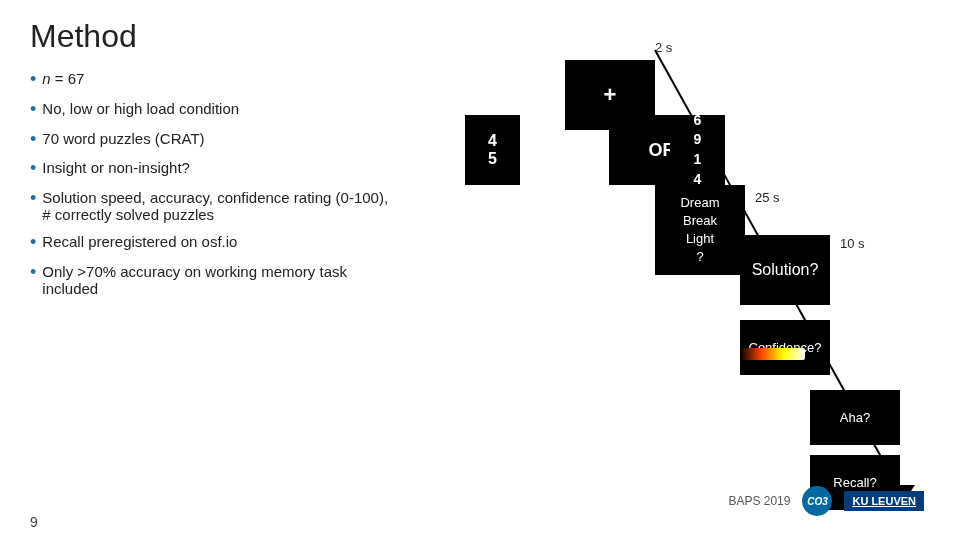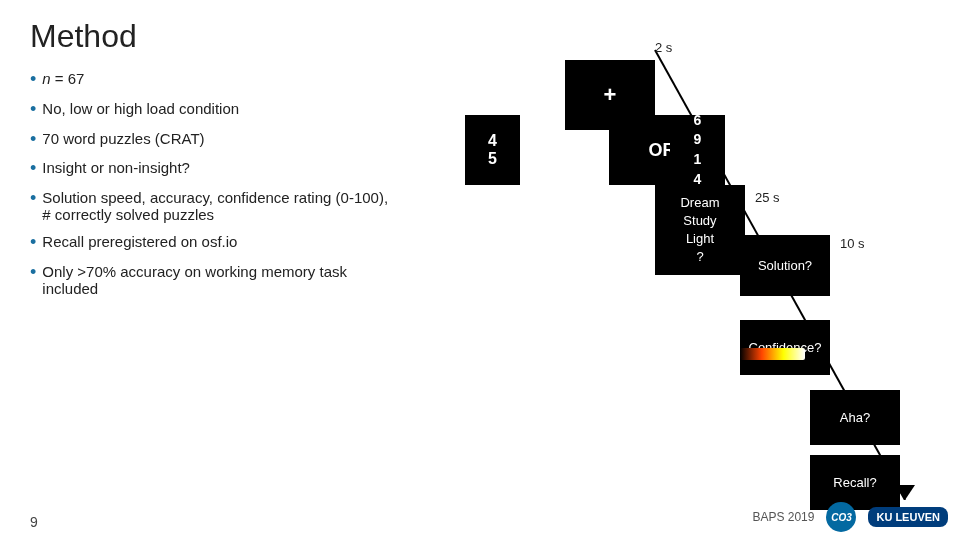--- a/index.html
+++ b/index.html
@@ -127,22 +127,22 @@
       font-size: 13px;
       flex-direction: column;
       line-height: 1.3;
     }
 
     
     .box-solution {
       top: 195px;
       left: 370px;
       width: 90px;
-      height: 61px;
-      font-size: 13px;
+      height: 70px;
+      font-size: 16px;
     }
 
     
     .box-confidence {
       top: 280px;
       left: 370px;
       width: 90px;
       height: 55px;
       font-size: 13px;
     }
@@ -189,27 +189,27 @@
       left: 370px;
       width: 65px;
       height: 12px;
       background: linear-gradient(to right, #000, #ff4400, #ffff00, #ffffff);
       border-radius: 2px;
     }
 
     
     .footer {
       position: absolute;
-      bottom: 8px;
+      bottom: 24px;
       left: 0;
       right: 0;
       display: flex;
       align-items: center;
       justify-content: flex-end;
-      padding: 0 12px;
+      padding: 0 36px;
       gap: 12px;
       margin-top: 14px;
     }
     .footer-page {
       position: absolute;
       bottom: 10px;
       left: 30px;
       font-size: 14px;
       color: #444;
     }
@@ -229,21 +229,22 @@
       font-size: 10px;
       font-weight: bold;
       font-style: italic;
     }
     .footer-kuleuven {
       background: #003d7c;
       color: #fff;
       font-size: 11px;
       font-weight: bold;
       padding: 4px 8px;
-      border-radius: 8px;
+      border-radius: 0;
+      text-decoration: underline;
     }
   </style>
 </head>
 <body>
 
 <div class="page-title">Method</div>
 
 <ul class="bullet-list">
   <li>
     <span class="bullet">•</span>
@@ -297,21 +298,21 @@
 
   <div class="box box-numbers" style="white-space:pre-line; line-height:1.4;">
     <span>6
 9
 1
 4</span>
   </div>
 
   <div class="box box-dream" style="white-space:pre-line; line-height:1.4;">
     <span>Dream
-Study
+Break
 Light
 ?</span>
   </div>
 
   <div class="time-label" style="top:150px; left:385px;">25 s</div>
 
   <div class="box box-solution">Solution?</div>
 
   <div class="time-label" style="top:196px; left:470px;">10 s</div>
 

